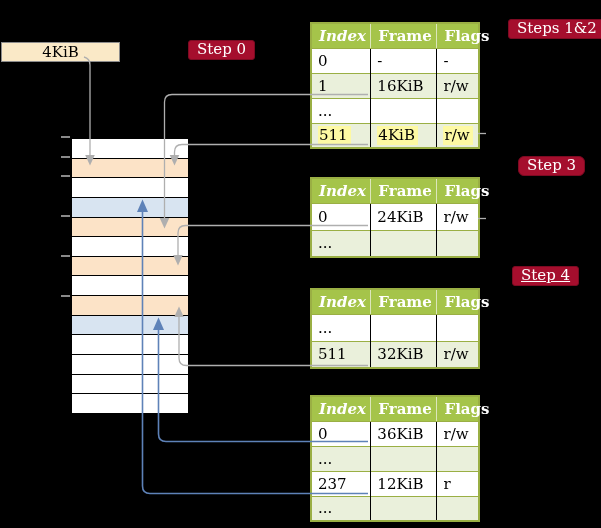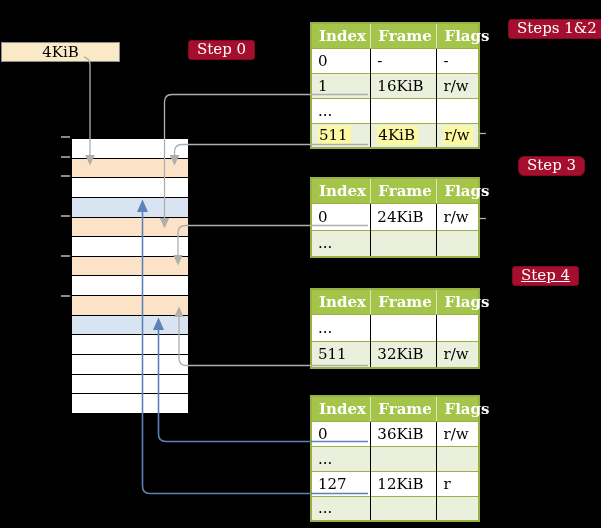--- a/index.html
+++ b/index.html
@@ -44,21 +44,21 @@
   .t2{top:177px;}
   .t3{top:288px;}
   .t4{top:395px;}
   .ptable th{
     background:var(--table_header_green,#A5C44A);color:#fff;font-weight:bold;
     text-align:left;padding:0 0 0 7px;height:25px;box-sizing:border-box;
     border-left:1px solid #DCE6BC;border-bottom:1px solid var(--table_border_olive,#9AAF44);
     font-size:15px;
   }
   .ptable th:first-child{border-left:none;}
-  .ptable th:nth-child(1){width:57px;}
+  .ptable th:nth-child(1){width:57px;font-style:italic;}
   .ptable th:nth-child(2){width:63px;}
   .ptable th:nth-child(3){width:40px;margin-left:32px;}
   .ptable td{
     border-left:1px solid #000;border-top:1px solid var(--table_border_olive,#9AAF44);
     padding:0 0 0 6px;height:25px;box-sizing:border-box;vertical-align:middle;
     overflow:hidden;white-space:nowrap;
   }
   .ptable td:first-child{border-left:none;}
   .ptable tr.alt{background:var(--table_row_green,#EAF0DB);}
   .t2 td,.t3 td{height:27px;}
@@ -194,21 +194,21 @@
           <td>0</td>
           <td>36KiB</td>
           <td>r/w</td>
         </tr>
         <tr class="alt">
           <td>...</td>
           <td></td>
           <td></td>
         </tr>
         <tr>
-          <td>127</td>
+          <td>237</td>
           <td>12KiB</td>
           <td>r</td>
         </tr>
         <tr class="alt">
           <td>...</td>
           <td></td>
           <td></td>
         </tr>
       </tbody>
     </table>

